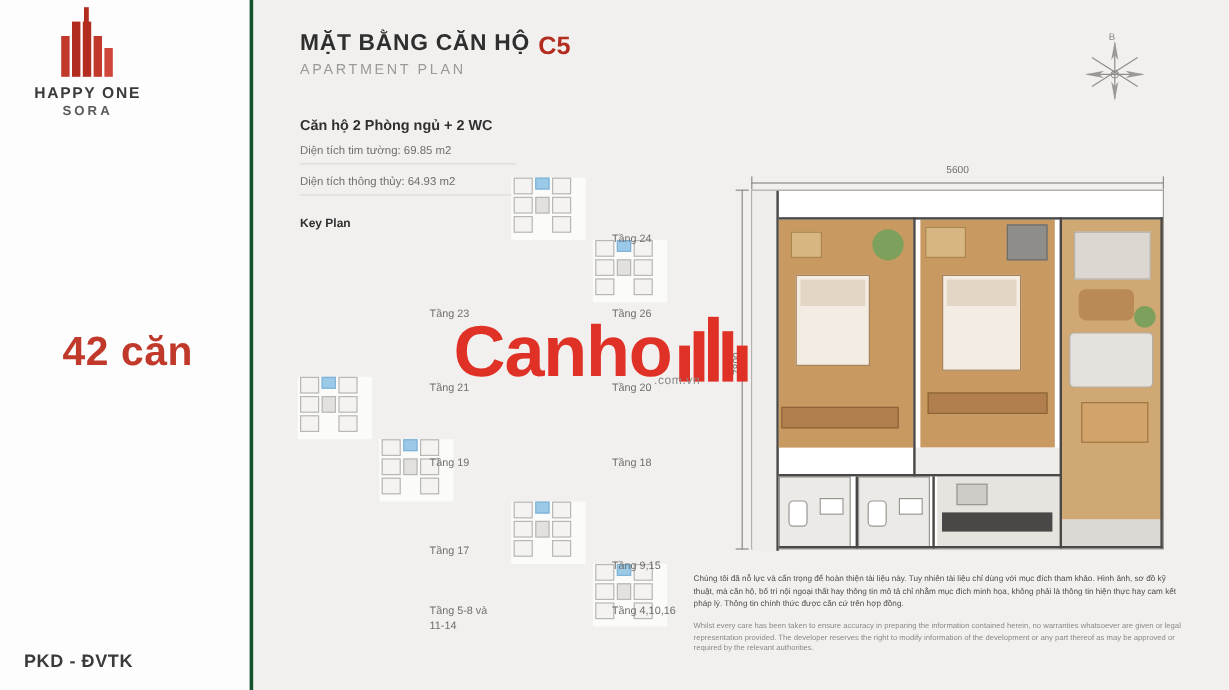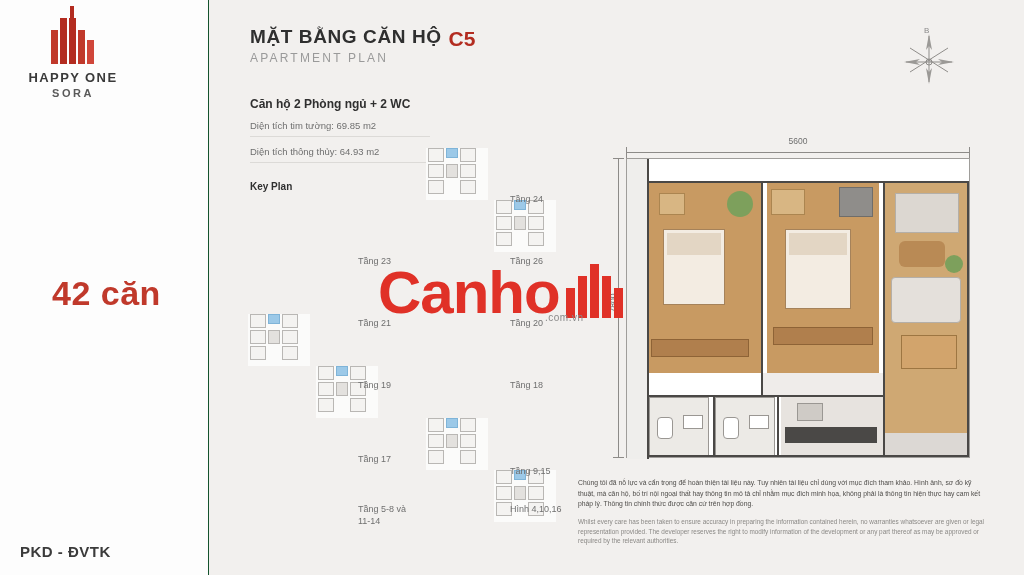--- a/index.html
+++ b/index.html
@@ -11,21 +11,21 @@
     position:relative;
   }
   #page{
     position:absolute;left:0;top:0;width:1024px;height:575px;
     background:#f2f0ee;
   }
   
   .left-panel{
     position:absolute;left:0;top:0;width:208px;height:575px;
     background:#fdfdfd;
-    border-right:1px solid #14532d;
+    border-right:3px solid #14532d;
   }
   .logo-wrap{
     position:absolute;left:18px;top:16px;width:110px;height:80px;
   }
   .logo-mark{
     position:relative;width:62px;height:48px;margin:0 auto;
   }
   .logo-mark i{
     position:absolute;bottom:0;width:7px;background:#c0392b;display:block;
   }
@@ -286,21 +286,21 @@
 
     <div class="kp-label" style="left:262px;top:232px;">Tầng 18</div>
 
     <div class="kp-label" style="left:110px;top:294px;margin-top:12px;">Tầng 17</div>
 
     <div class="kp-label" style="left:262px;top:294px;margin-top:24px;">Tầng 9,15</div>
 
     <div class="kp-label" style="left:110px;top:356px;">Tầng 5-8 và</div>
     <div class="kp-label" style="left:110px;top:368px;text-align:right;">11-14</div>
 
-    <div class="kp-label" style="left:262px;top:356px;">Hình 4,10,16</div>
+    <div class="kp-label" style="left:262px;top:356px;">Tầng 4,10,16</div>
   </div>
 
   <div class="plan-area">
 
     <div class="dim-top">
       <div class="line"></div>
         <div class="tickL"></div>
         <div class="tickR"></div>
       <div class="txt">5600</div>
     </div>

